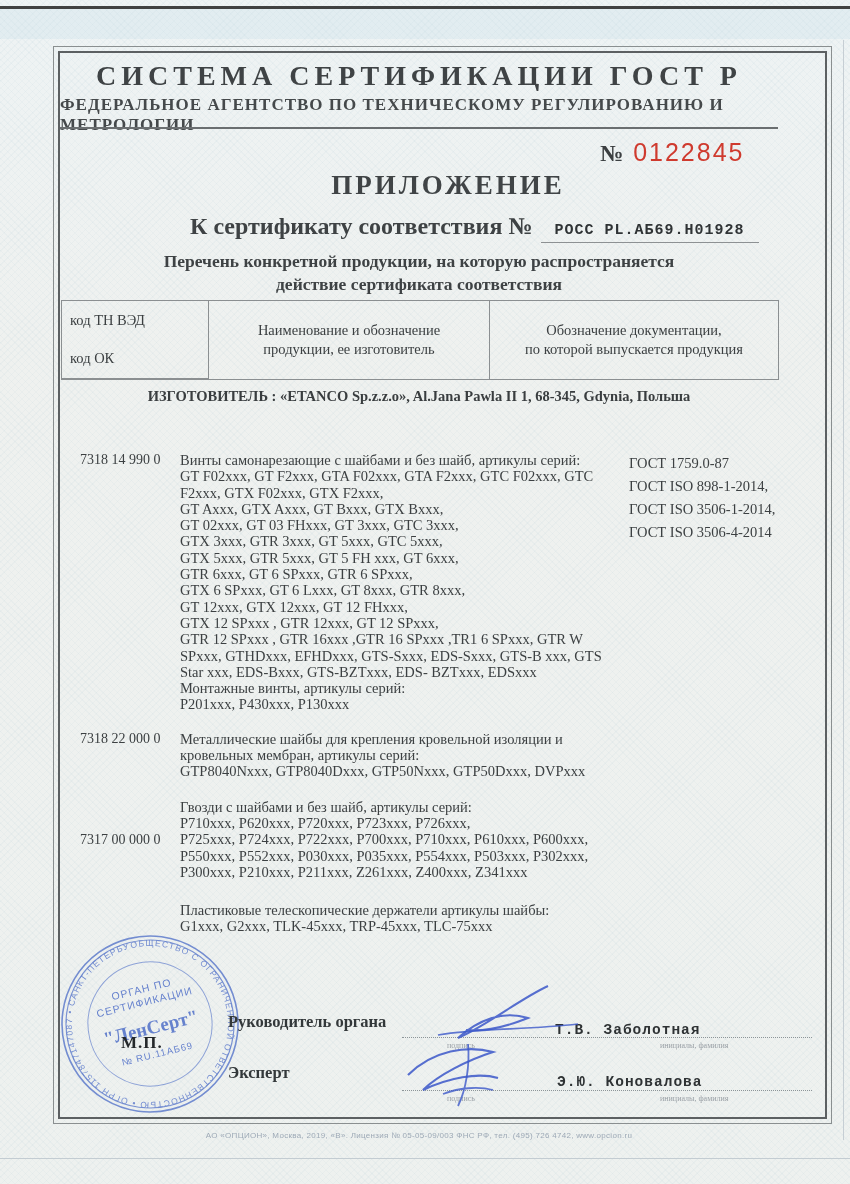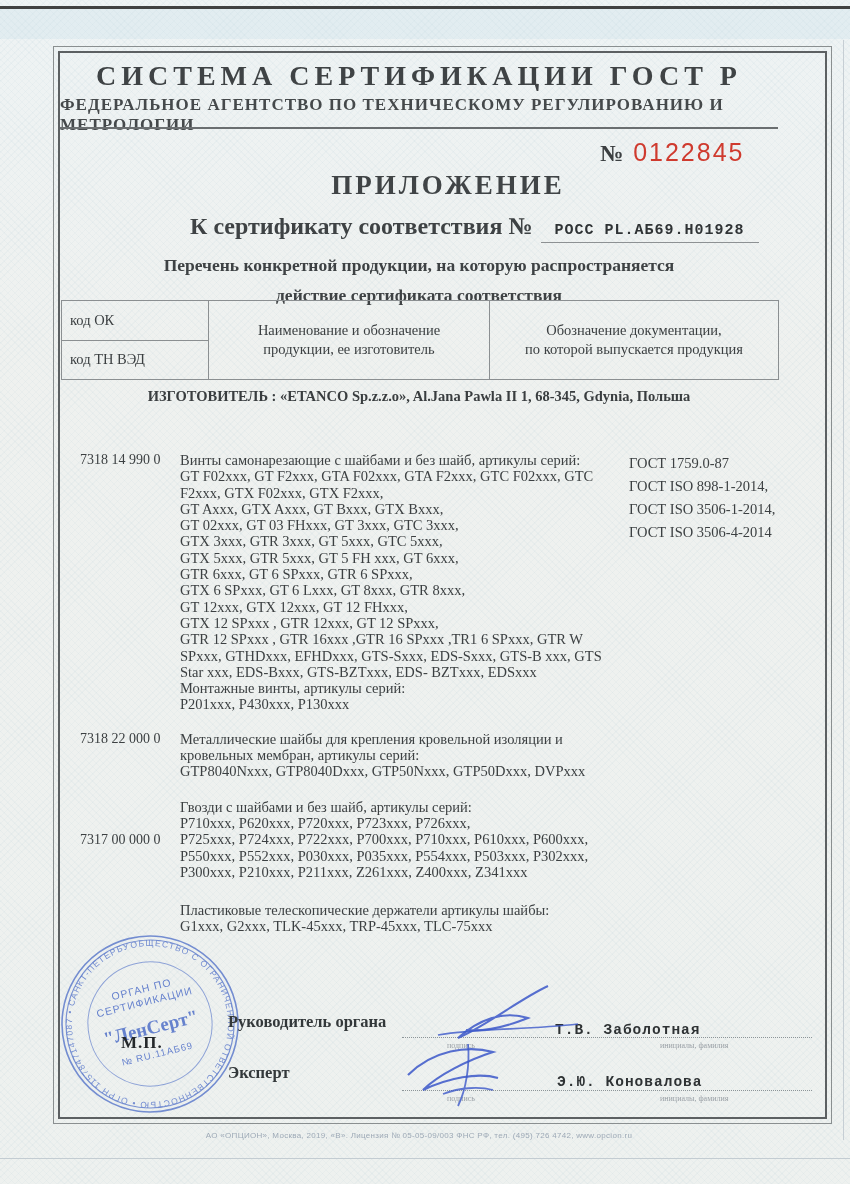--- a/index.html
+++ b/index.html
@@ -37,21 +37,21 @@
 
   .apx-title{position:absolute;left:60px;top:170px;width:718px;text-align:center;
     font-size:27px;font-weight:bold;letter-spacing:3px;color:#404446;margin-left:29px;}
 
   .certline{position:absolute;left:190px;top:213px;white-space:nowrap;}
   .certline .lbl{font-size:24px;font-weight:bold;color:#3e4244;}
   .certline .val{display:inline-block;font-family:"Liberation Mono", monospace;font-size:15px;font-weight:bold;
     color:#2f3335;border-bottom:1px solid #8d9193;padding:0 14px 3px 14px;margin-left:8px;letter-spacing:1px;}
 
   .subtitle{position:absolute;left:60px;top:250px;width:718px;text-align:center;
-    font-size:17.5px;font-weight:bold;color:#3e4244;line-height:30px;white-space:pre-line;}
+    font-size:17.5px;font-weight:bold;color:#3e4244;line-height:23px;white-space:pre-line;}
 
   .hdr-table{position:absolute;left:61px;top:300px;width:716px;height:78px;
     border:1px solid #8b8f91;display:flex;font-size:14.5px;color:#3c4042;}
   .ht-col1{width:146px;border-right:1px solid #8b8f91;display:flex;flex-direction:column;}
   .ht-col1 .c{flex:1;display:flex;align-items:center;padding-left:8px;}
   .ht-col1 .c.top{border-bottom:1px solid #8b8f91;}
   .ht-col2{width:280px;border-right:1px solid #8b8f91;display:flex;align-items:center;justify-content:center;
     text-align:center;white-space:pre-line;line-height:19px;}
   .ht-col3{flex:1;display:flex;align-items:center;justify-content:center;
     text-align:center;white-space:pre-line;line-height:19px;}
@@ -109,22 +109,22 @@
 
   <div class="certline">
     <span class="lbl">К сертификату соответствия №</span><span class="val">РОСС PL.АБ69.Н01928</span>
   </div>
 
   <div class="subtitle">Перечень конкретной продукции,  на которую распространяется
 действие сертификата соответствия</div>
 
   <div class="hdr-table">
     <div class="ht-col1">
+      <div class="c">код ТН ВЭД</div>
       <div class="c top">код ОК</div>
-      <div class="c">код ТН ВЭД</div>
     </div>
     <div class="ht-col2">Наименование и обозначение
 продукции, ее изготовитель</div>
     <div class="ht-col3">Обозначение документации,
 по которой выпускается продукция</div>
   </div>
 
   <div class="manufacturer">ИЗГОТОВИТЕЛЬ :  «ETANCO Sp.z.z.o», Al.Jana Pawla II 1, 68-345, Gdynia, Польша</div>
 
   <div class="products">

